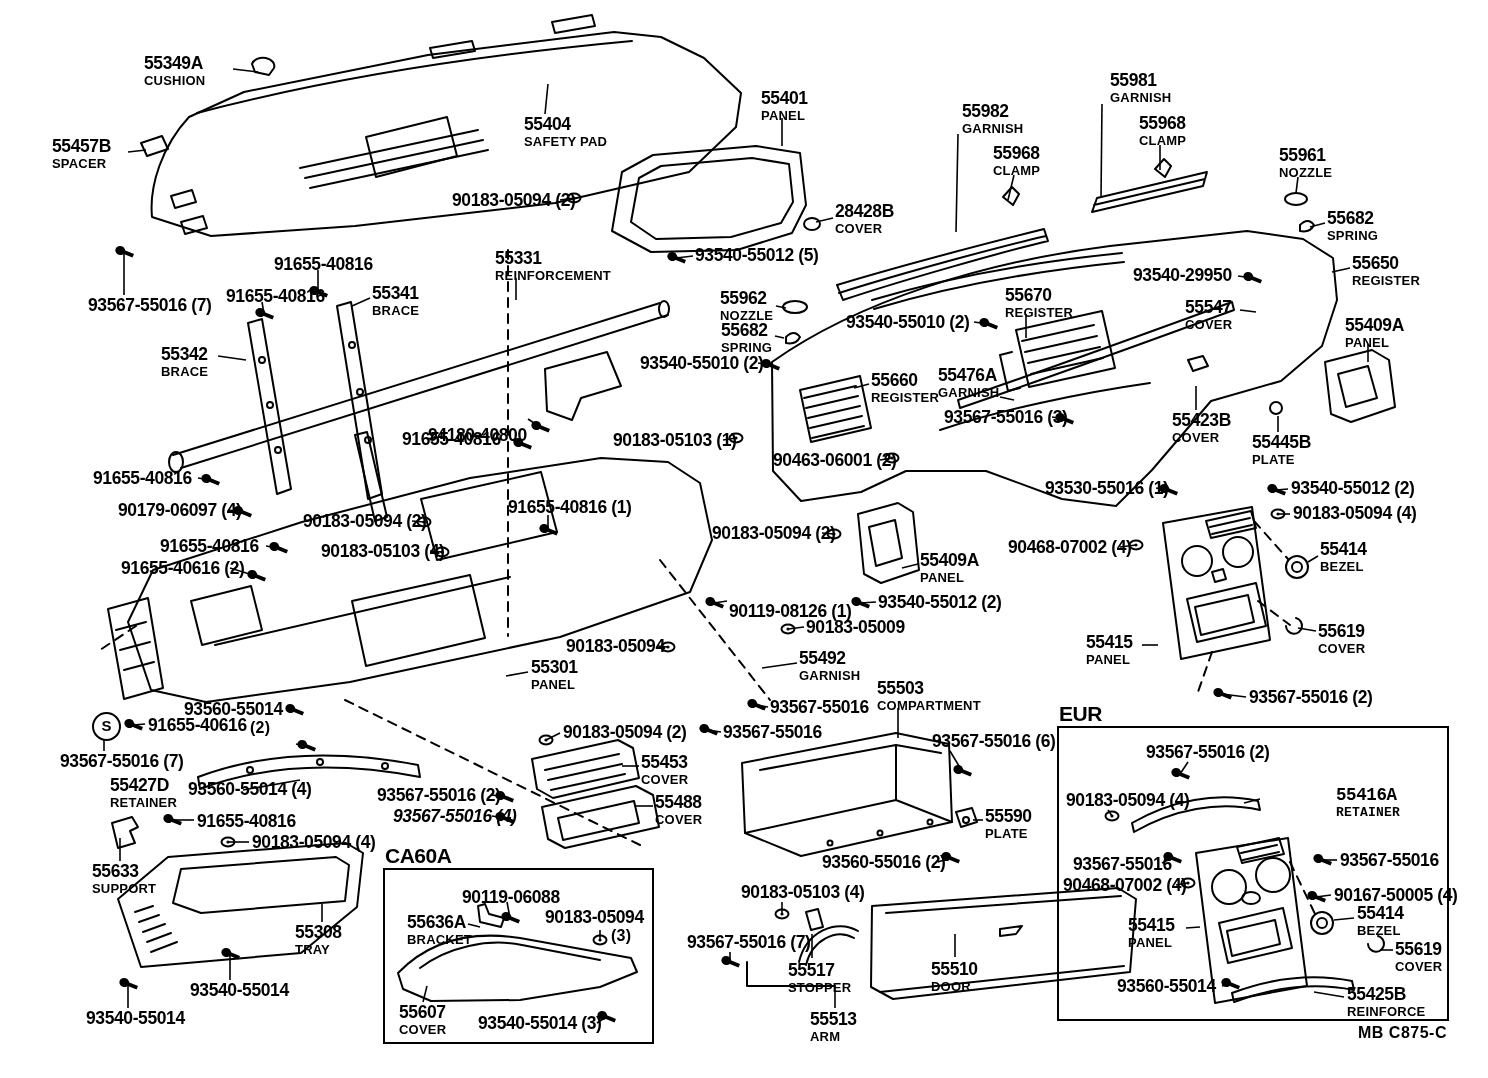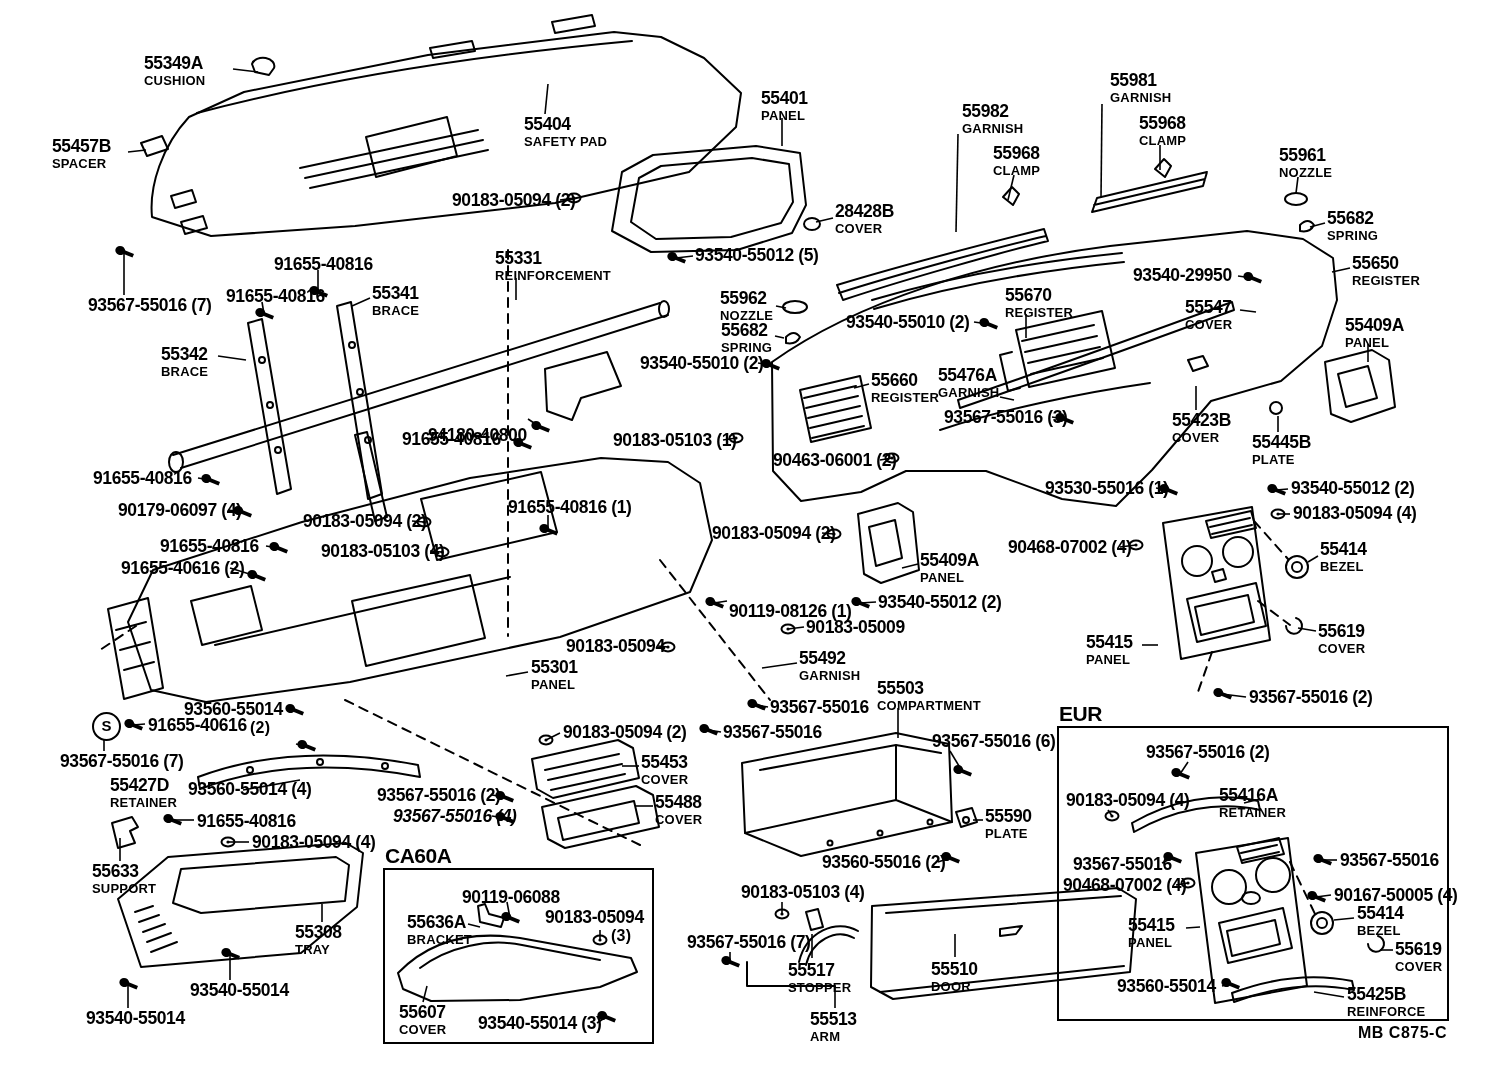--- a/index.html
+++ b/index.html
@@ -775,21 +775,21 @@
       <div class="callout" style="left: 931px; top: 961px;">
         <div class="pn">55510</div>
         <div class="nm">DOOR</div>
       </div>
       <div class="callout" style="left: 1146px; top: 744px;">
         <div class="pn">93567-55016 (2)</div>
       </div>
       <div class="callout" style="left: 1066px; top: 792px;">
         <div class="pn">90183-05094 (4)</div>
       </div>
-      <div class="callout" style="left: 1219px; top: 787px;">
+      <div class="callout" style="left: 1336px; top: 787px; font-family: Liberation Mono, monospace;">
         <div class="pn">55416A</div>
         <div class="nm">RETAINER</div>
       </div>
       <div class="callout" style="left: 1073px; top: 856px;">
         <div class="pn">93567-55016</div>
       </div>
       <div class="callout" style="left: 1063px; top: 877px;">
         <div class="pn">90468-07002 (4)</div>
       </div>
       <div class="callout" style="left: 1340px; top: 852px;">

